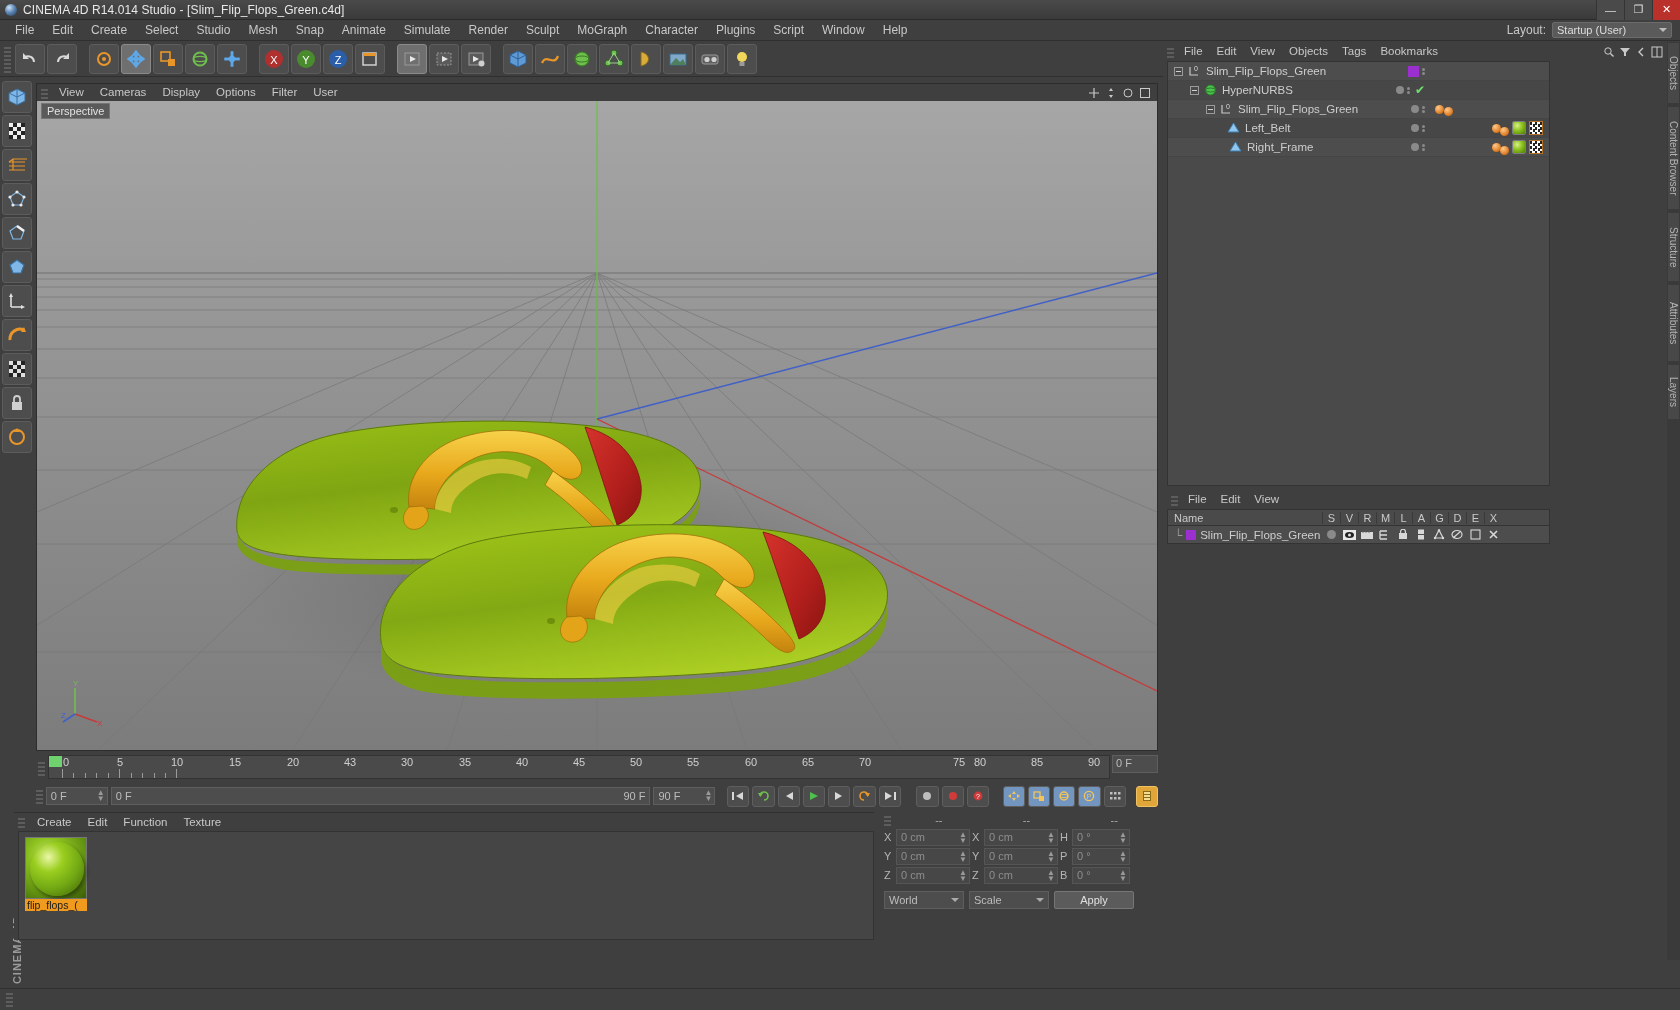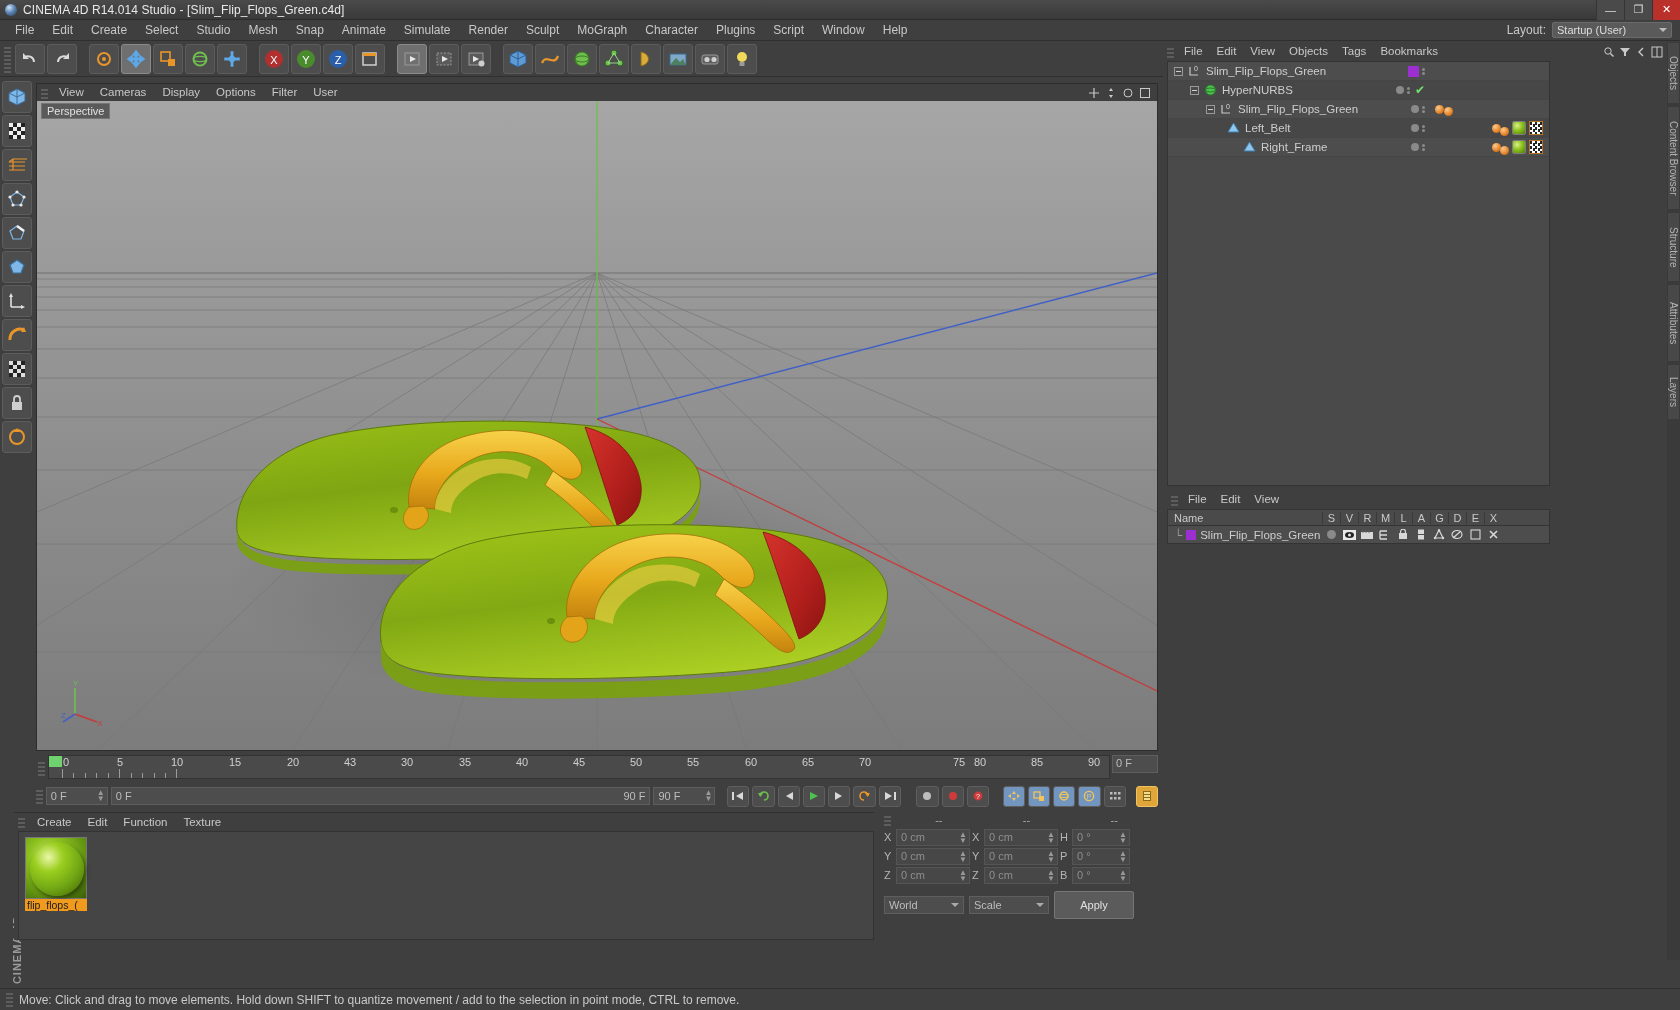--- a/index.html
+++ b/index.html
@@ -112,21 +112,21 @@
   .co-head span { flex:1; text-align:center; }
   .co-row { display:flex; align-items:center; gap:2px; height:18px; margin-bottom:1px; padding-left:4px;}
   .co-lab { width:10px; font-size:11px; color:#b6b6b6; }
   .co-fld { height:17px; background:#474747; border:1px solid #555; color:#8e8e8e; font-size:11px;
             display:flex; align-items:center; padding:0 4px; position:relative; }
   .co-bottom { display:flex; align-items:center; gap:5px; padding:6px 0 0 4px; }
   .co-sel { height:18px; width:80px; background:#4d4d4d;border:1px solid #5e5e5e; font-size:11px;
             color:#bdbdbd; display:flex; align-items:center; padding:0 4px; position:relative;}
   .co-sel .arr{position:absolute;right:4px;width:0;height:0;border-left:4px solid transparent;
             border-right:4px solid transparent;border-top:4px solid #aaa;}
-  .apply { width:80px;height:28px;background:#5b5b5b;border:1px solid #767676;border-radius:2px;
+  .apply { width:80px;height:18px;background:#5b5b5b;border:1px solid #767676;border-radius:2px;
            font-size:11px;color:#e0e0e0;display:flex;align-items:center;justify-content:center;}
 
   
   .right { position:absolute; left:1163px; top:42px; width:505px; bottom:50px; background:#3f3f3f; }
   .panelmenu { height:19px; display:flex; align-items:center; padding-left:4px; background:#3f3f3f; }
   .panelmenu .grip { width:7px;height:12px;background:
      repeating-linear-gradient(0deg,#6a6a6a 0 2px,transparent 2px 4px);opacity:.7;margin-right:3px;}
   .panelmenu .mi { padding:0 7px; font-size:11.5px; color:#c8c8c8; line-height:19px; }
   .panelmenu .tools { margin-left:auto; display:flex; gap:4px; padding-right:5px; align-items:center; }
 
@@ -993,21 +993,21 @@
             </span>
         </div>
         <div class="ob-tags">
           <span class="tagicon sel2"></span>
           <span class="tagicon sel2" style="margin-left:-4px;margin-top:6px"></span>
           <span class="tagicon mat"></span>
           <span class="tagicon chk"></span>
         </div>
       </div>
       <div class="ob-row">
-        <div class="ob-tree" style="padding-left:70px">
+        <div class="ob-tree" style="padding-left:56px">
           <svg width="15" height="14" viewBox="0 0 15 14" style="margin:0 4px">
               <path d="M7.5 2 L13 11 L2 11 Z" fill="#8fc6ef" stroke="#3f7fae"></path>
             </svg>
           <span class="ob-name">Right_Frame</span>
         </div>
         <div class="ob-dots">
           <span class="dot"></span>
           <span class="vdots">
               <i></i>
               <i></i>
@@ -1116,15 +1116,14 @@
   <div class="rtabs">
     <div class="rtab" style="height:62px">Objects</div>
     <div class="rtab" style="height:104px">Content Browser</div>
     <div class="rtab" style="height:70px">Structure</div>
     <div class="rtab" style="height:78px">Attributes</div>
     <div class="rtab" style="height:56px">Layers</div>
   </div>
 
   <div class="status">
     <div class="grip"></div>
-    <div class="txt">Move: Click and drag to move elements. Hold down SHIFT to quantize movement / add to the selection in point mode, CTRL to remove.</div>
   </div>
 </div>
 
 </body></html>

